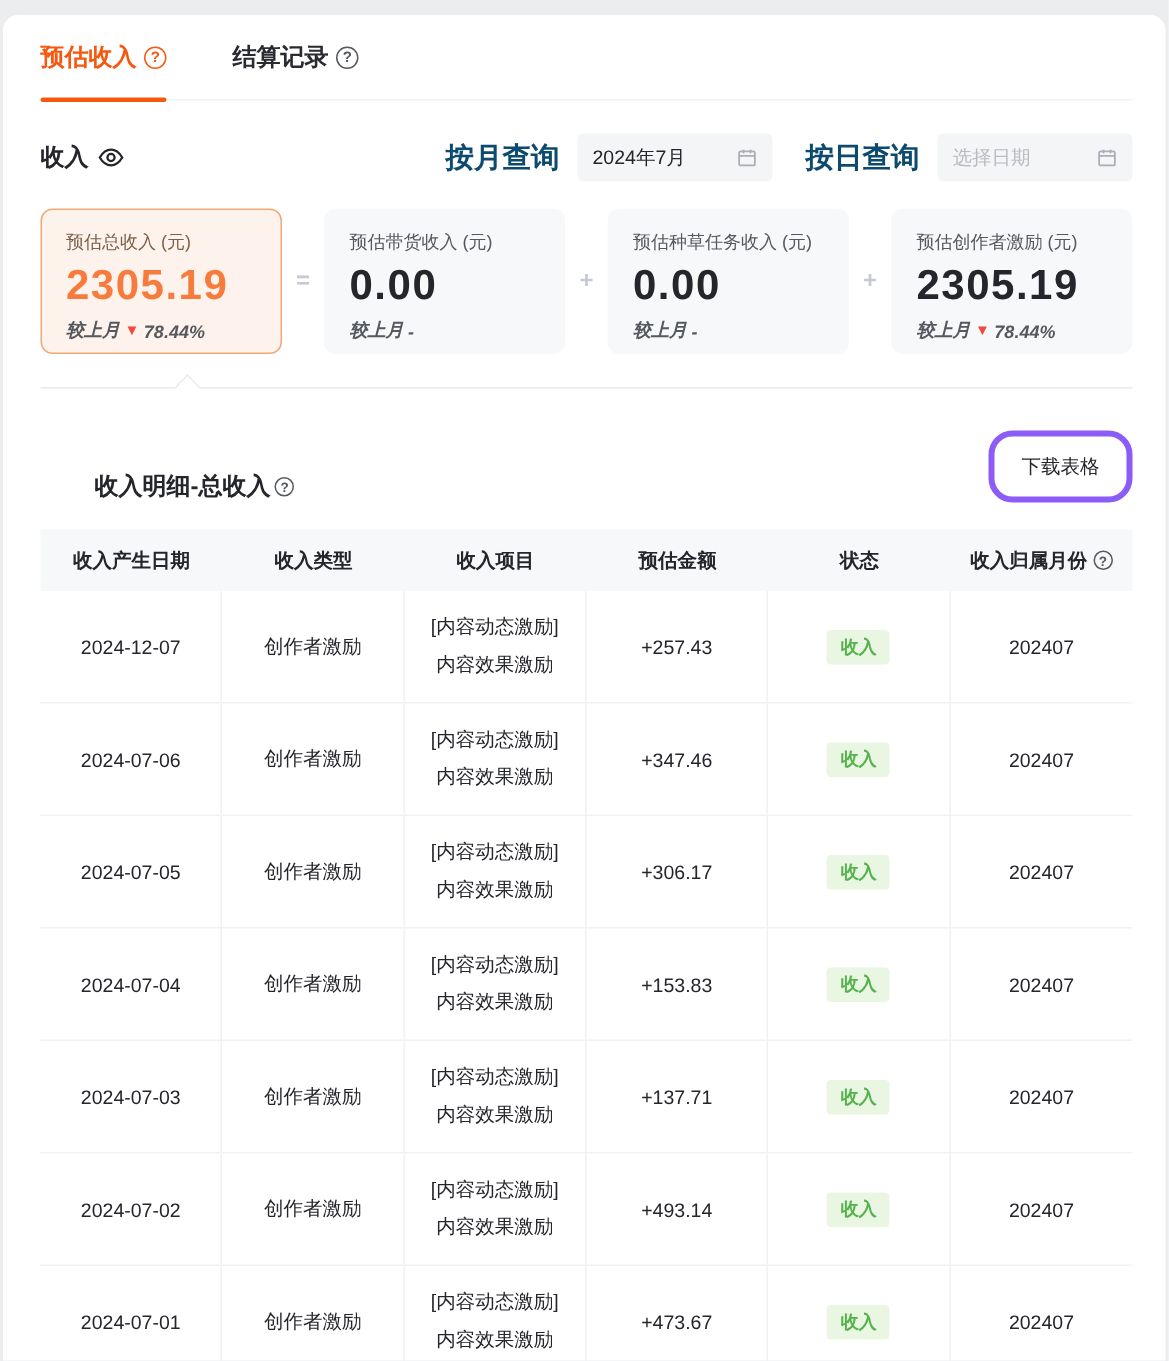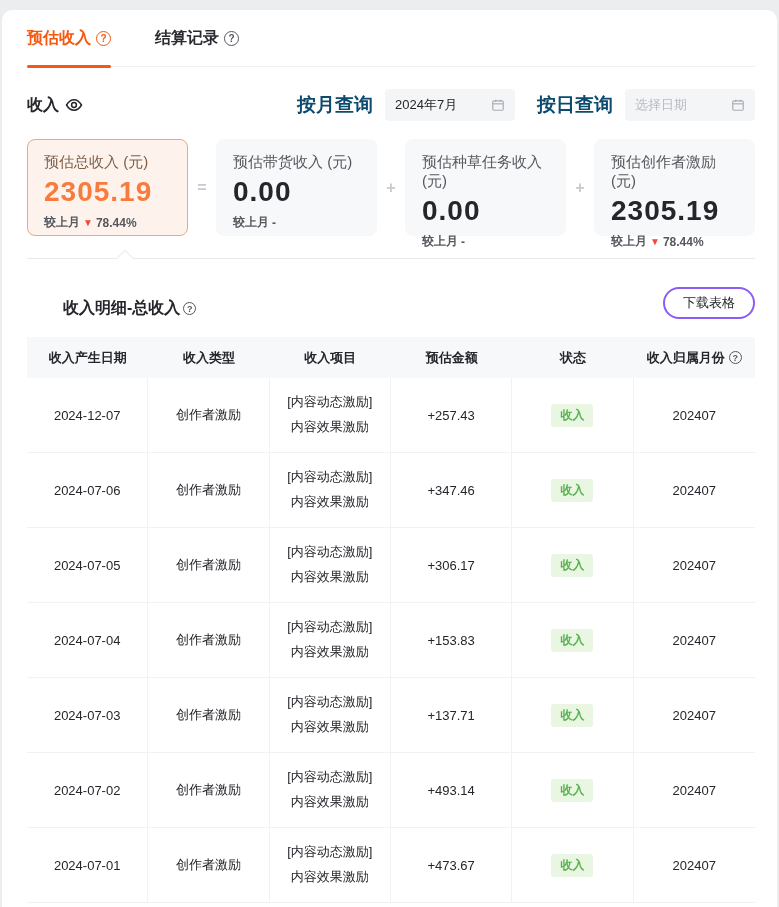--- a/index.html
+++ b/index.html
@@ -35,43 +35,43 @@
     color:#25262b; margin-right:22px; cursor:pointer; }
   .input:last-child { margin-right:0; }
   .input .val { flex:1; }
   .input .placeholder { flex:1; color:#b8bbc2; }
 
   
   .cards { display:flex; align-items:stretch; margin-top:18px; }
   .card { flex:1; height:97px; background:#f7f8fa; border-radius:8px;
     padding:13px 16px 11px; border:1px solid transparent; cursor:pointer; }
   .card.highlight { background:#fdf3ec; border:1px solid #f0a876; }
-  .card .label { font-size:15px; color:#55585e; display:flex; align-items:center; }
+  .card .label { font-size:12px; color:#55585e; display:flex; align-items:center; }
   .card.highlight .label { color:#7d5f48; }
   .card .value { font-size:28px; font-weight:bold; color:#25262b;
     margin-top:4px; letter-spacing:1px; }
   .card.highlight .value { color:#f77b3d; }
   .card .compare { font-size:12px; color:#55585e; margin-top:6px;
-    display:flex; align-items:center; gap:3px; font-weight:bold; }
+    display:flex; align-items:center; gap:3px; font-weight:bold;font-style:italic; }
   .tri-down { color:#f5483b; font-size:10px; }
   .tri-down::before { content:"▼"; }
   .op { width:28px; display:flex; align-items:center; justify-content:center;
     color:#c6cad1; font-size:16px; font-weight:bold; }
 
   
   .divider { position:relative; height:1px; background:#e9eaec; margin-top:22px; }
   .divider .notch { position:absolute; left:92px; top:-6px; width:12px; height:12px;
     background:#ffffff; border-left:1px solid #e9eaec; border-top:1px solid #e9eaec;
     transform:rotate(45deg); }
 
   
   .section-head { display:flex; align-items:flex-end; margin-top:28px;margin-left:36px; }
   .section-title { font-size:16px; font-weight:bold; color:#25262b;
     display:flex; align-items:center; gap:3px; }
-  .download-btn { height:32px; padding:0 18px; border:2px solid #8b5cf6;
+  .download-btn { height:48px; padding:0 18px; border:4px solid #8b5cf6;
     border-radius:16px; background:#fff; font-size:13px; color:#25262b;
     display:flex; align-items:center; cursor:pointer; }
 
   
   .table { margin-top:18px; }
   .tr { display:flex; }
   .th { background:#f7f8fa; height:41px; }
   .td, .hcell { width:16.666%; display:flex; align-items:center;
     justify-content:center; text-align:center; font-size:13px; color:#25262b; }
   .hcell { font-weight:bold; gap:4px; }

